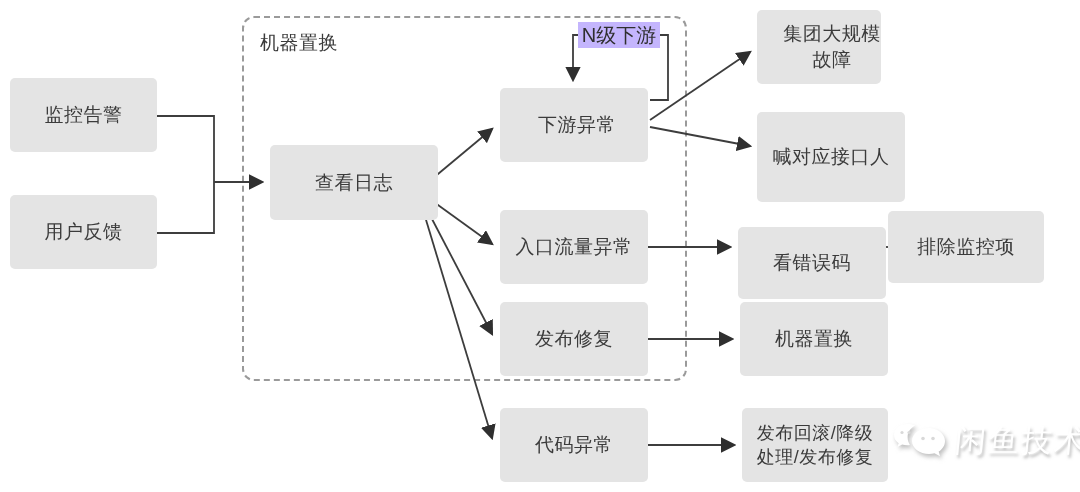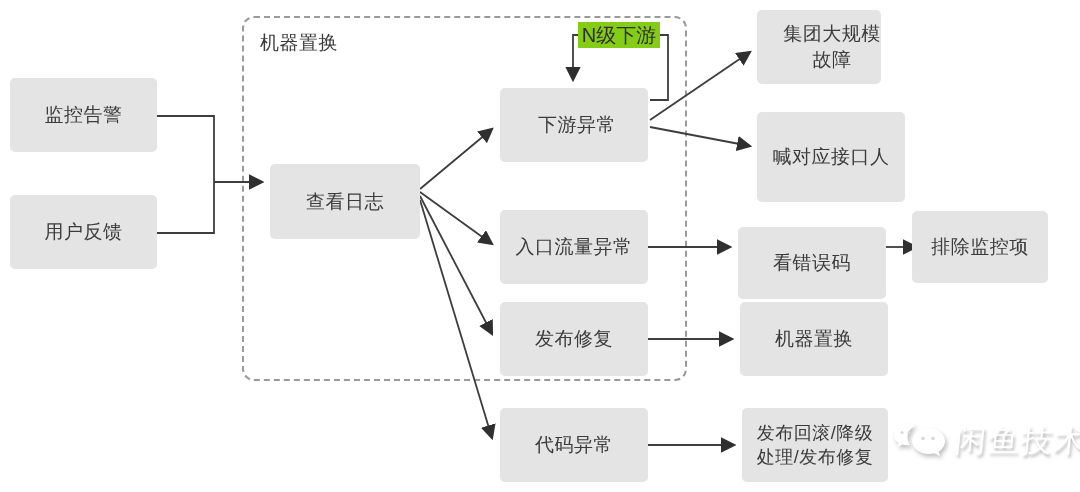--- a/index.html
+++ b/index.html
@@ -45,21 +45,21 @@
   .edges-layer {
     position: absolute;
     left: 0; top: 0;
     width: 1080px; height: 492px;
     z-index: 2;
   }
   .loop-label {
     position: absolute;
     left: 578px; top: 22px;
     width: 82px; height: 26px;
-    background: #84cc16;
+    background: #c4b5fd;
     display: flex;
     align-items: center;
     justify-content: center;
     font-size: 20px;
     color: #2f2f2f;
     z-index: 3;
   }
   .watermark {
     position: absolute;
     left: 893px; top: 418px;
@@ -112,29 +112,29 @@
       <path d="M886 247 H916" marker-end="url(#arrow)"></path>
       <path d="M648 339 H732" marker-end="url(#arrow)"></path>
       <path d="M648 445 H734" marker-end="url(#arrow)"></path>
     </g>
   </svg>
 
   <div class="loop-label">N级下游</div>
 
   <div class="node" style="left:10px;  top:78px;  width:147px; height:74px;">监控告警</div>
   <div class="node" style="left:10px;  top:195px; width:147px; height:74px;">用户反馈</div>
-  <div class="node" style="left:270px; top:145px; width:150px; height:75px;margin-top:19px;">查看日志</div>
+  <div class="node" style="left:270px; top:145px; width:168px; height:75px;">查看日志</div>
   <div class="node" style="left:500px; top:88px;  width:148px; height:74px;padding-left:6px;">下游异常</div>
   <div class="node" style="left:500px; top:210px; width:148px; height:74px;">入口流量异常</div>
   <div class="node" style="left:500px; top:302px; width:148px; height:74px;">发布修复</div>
   <div class="node" style="left:500px; top:408px; width:148px; height:74px;">代码异常</div>
   <div class="node" style="left:757px; top:10px;  width:124px; height:74px;padding-left:26px;">集团大规模故障</div>
   <div class="node" style="left:757px; top:112px; width:148px; height:90px;">喊对应接口人</div>
   <div class="node" style="left:738px; top:211px; width:148px; height:72px;margin-top:16px;">看错误码</div>
-  <div class="node" style="left:912px; top:211px; width:136px; height:72px;">排除监控项</div>
+  <div class="node" style="left:888px; top:211px; width:156px; height:72px;">排除监控项</div>
   <div class="node" style="left:740px; top:302px; width:148px; height:74px;">机器置换</div>
   <div class="node" style="left:742px; top:408px; width:146px; height:74px; font-size:18px;">发布回滚/降级
 处理/发布修复</div>
 
   <div class="watermark">
     <svg class="watermark-icon" width="56" height="46" viewBox="0 0 56 46">
       <g fill="#ffffff">
         <path d="M14 6 C6 6 1 11 1 17 c0 3.4 1.8 6.3 4.6 8.2 L4.5 29 l4.6-2.4 c1.5 0.4 3.2 0.6 4.9 0.6 1 0 2-0.1 2.9-0.3 C15.5 24.6 14.6 21.9 14.6 19 c0-4.9 3-9.2 7.5-11.6 C20.2 6.5 17.2 6 14 6 Z"></path>
         <path d="M36 10 c-9.4 0-17 5.8-17 13 0 7.2 7.6 13 17 13 1.9 0 3.8-0.2 5.5-0.7 l5.5 2.9 -1.3-4.6 c3.8-2.4 6.3-6.2 6.3-10.6 0-7.2-7.6-13-16-13 Z"></path>
       </g>

